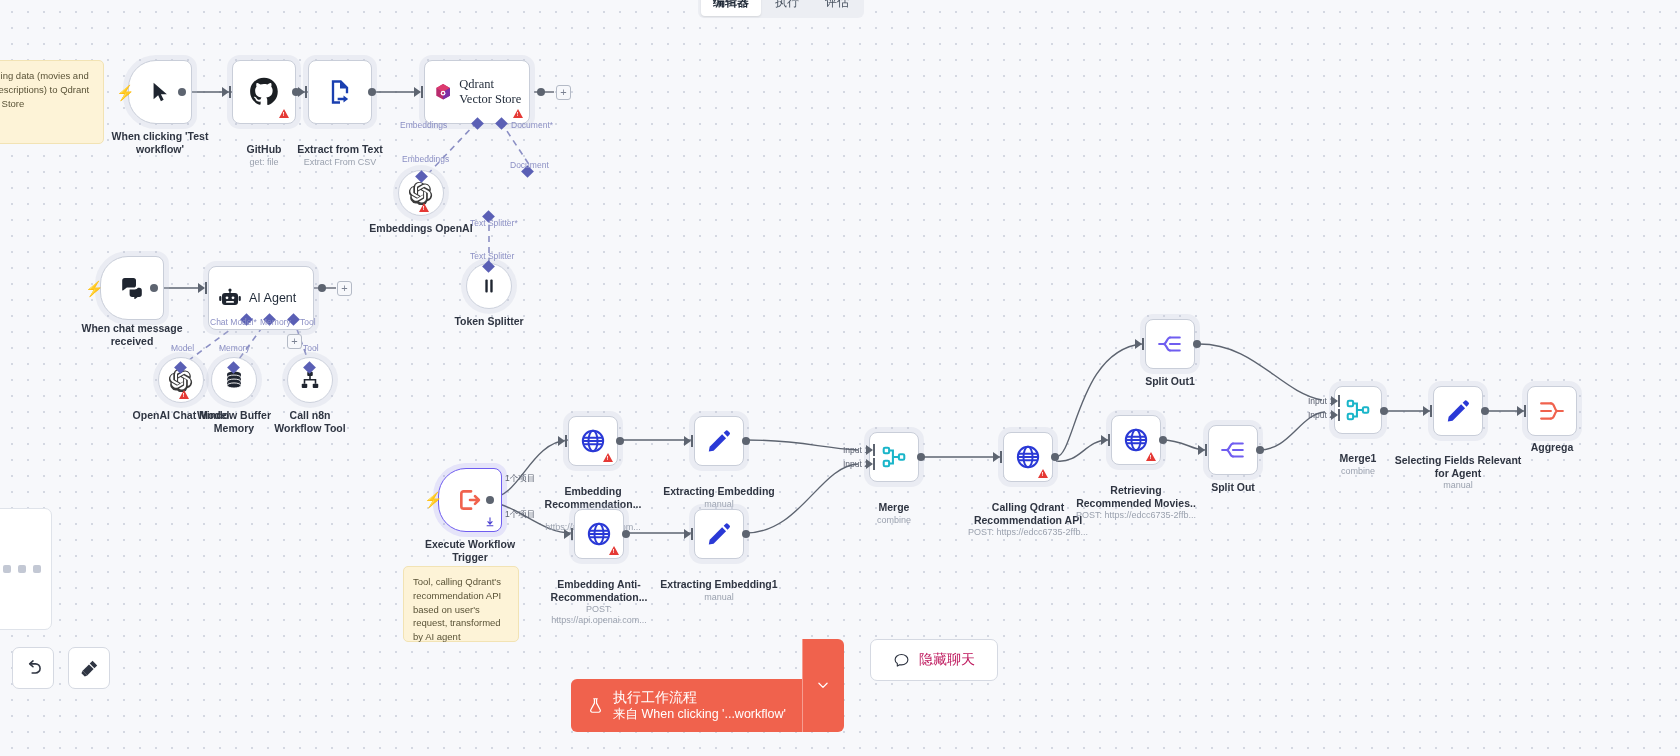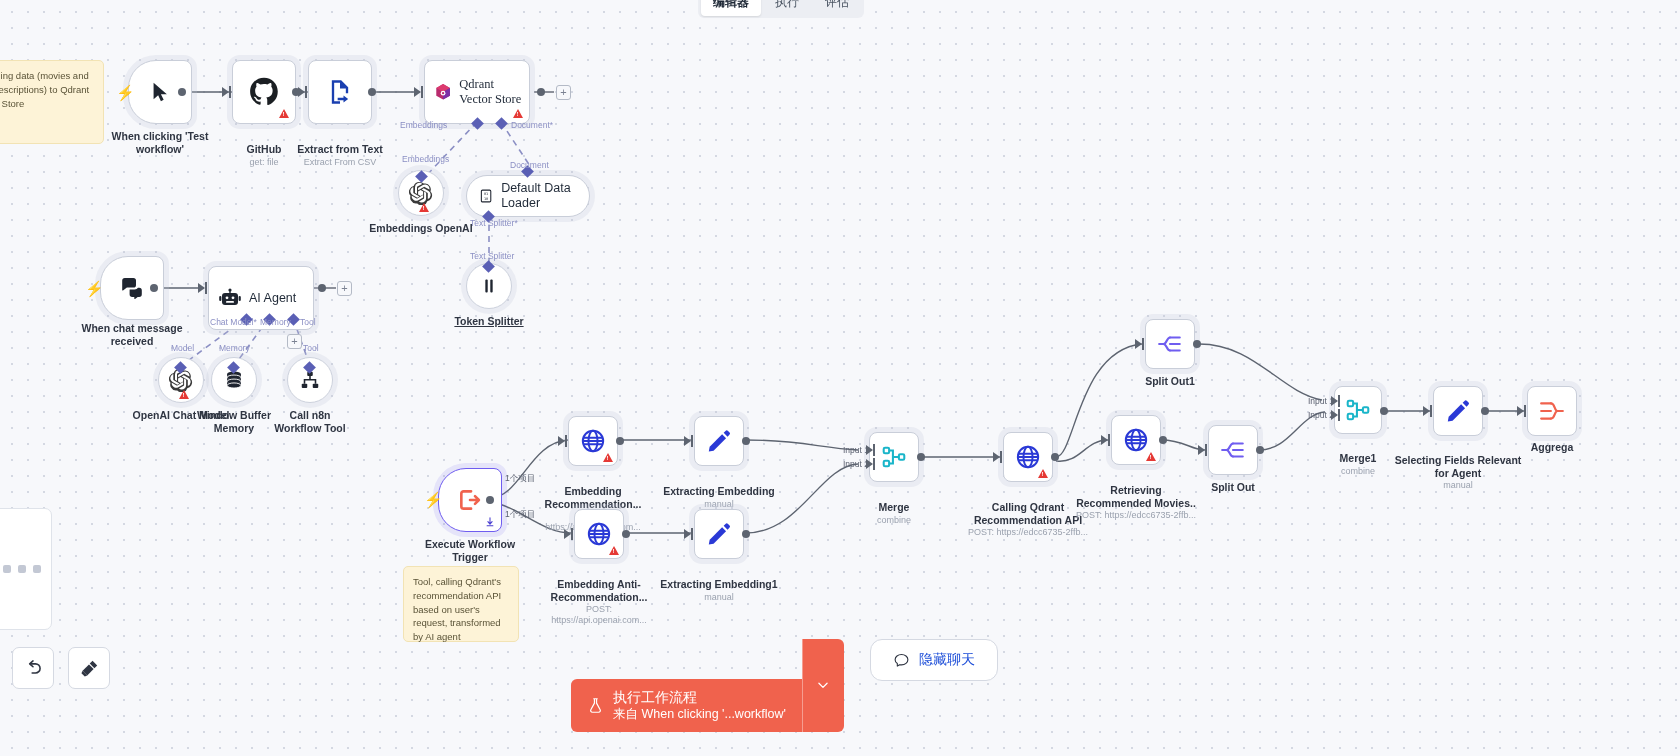--- a/index.html
+++ b/index.html
@@ -113,23 +113,23 @@
   .runbtn .l1 { font-size: 14px; }
   .runbtn .l2 { font-size: 12.5px; }
   .rundrop {
     background: #f0624d; color: #fff; border: none;
     border-left: 1px solid rgba(255,255,255,.38);
     border-radius: 0 6px 6px 0; width: 42px; cursor: pointer;
     display: flex; align-items: center; justify-content: center; font-size: 12px;
   }
   .hidechat {
     position: absolute; left: 870px; top: 639px;
-    background: #fff; border: 1px solid #d5d9e2; border-radius: 12px;
+    background: #fff; border: 1px solid #d5d9e2; border-radius: 7px;
     padding: 11px 22px; display: flex; align-items: center; gap: 9px;
-    font-size: 14px; color: #1d4ed8; cursor: pointer; z-index: 40;
+    font-size: 14px; color: #be185d; cursor: pointer; z-index: 40;
   }
 
   
   .ctlbtn {
     position: absolute; width: 42px; height: 42px; background: #fff;
     border: 1px solid #d5d9e2; border-radius: 7px;
     display: flex; align-items: center; justify-content: center; z-index: 40;
   }
   .panelfrag {
     position: absolute; left: -52px; top: 508px; width: 104px; height: 122px;
@@ -263,43 +263,33 @@
       <svg width="24" height="24" viewBox="0 0 24 24">
         <path fill="#3a3a3a" d="M21.5 10.2a5.8 5.8 0 0 0-.5-4.8 5.9 5.9 0 0 0-6.3-2.8A5.8 5.8 0 0 0 10.3 1a5.9 5.9 0 0 0-5.6 4.1A5.8 5.8 0 0 0 .8 7.9a5.9 5.9 0 0 0 .7 6.9 5.8 5.8 0 0 0 .5 4.8 5.9 5.9 0 0 0 6.3 2.8 5.8 5.8 0 0 0 4.4 1.9 5.9 5.9 0 0 0 5.6-4.1 5.8 5.8 0 0 0 3.9-2.8 5.9 5.9 0 0 0-.7-6.9zM12.7 21.6a4.4 4.4 0 0 1-2.8-1l.1-.1 4.7-2.7a.8.8 0 0 0 .4-.7v-6.6l2 1.2v5.5a4.4 4.4 0 0 1-4.4 4.4zM3.3 17.6a4.4 4.4 0 0 1-.5-3l.1.1 4.7 2.7a.8.8 0 0 0 .8 0l5.7-3.3v2.3l-4.8 2.8a4.4 4.4 0 0 1-6-1.6zM2 7.9a4.4 4.4 0 0 1 2.3-1.9v5.6a.8.8 0 0 0 .4.7l5.7 3.3-2 1.2-4.8-2.8A4.4 4.4 0 0 1 2 7.9zm16.4 3.8L12.7 8.4l2-1.2 4.8 2.8a4.4 4.4 0 0 1-.7 7.9v-5.6a.8.8 0 0 0-.4-.6zm2-3-.1-.1-4.7-2.7a.8.8 0 0 0-.8 0L9.1 9.2V6.9l4.8-2.8a4.4 4.4 0 0 1 6.5 4.6zM8 12.9l-2-1.2V6.2a4.4 4.4 0 0 1 7.2-3.4l-.1.1-4.7 2.7a.8.8 0 0 0-.4.7zm1.1-2.4 2.5-1.5 2.5 1.5v2.9l-2.5 1.5-2.5-1.5z"></path>
       </svg>
       <div class="warn" style="right:14px; bottom:3px;"></div>
     </div>
     <div class="nlabel" style="top:52px;">Embeddings OpenAI</div>
   </div>
 
   <div class="diamond" style="left:523px; top:167px;"></div>
   <div class="wirelbl purple" style="left:510px; top:160px;">Document</div>
-  <div class="node" style="left:466px; top:175px;">
-    <div class="nbox pill">
-      <svg width="18" height="20" viewBox="0 0 24 24">
-        <rect x="4" y="2" width="16" height="20" rx="2" fill="none" stroke="#1f2530" stroke-width="1.8"></rect>
-        <text x="12" y="11" font-size="6" text-anchor="middle" fill="#1f2530" font-family="monospace">01</text>
-        <text x="12" y="18" font-size="6" text-anchor="middle" fill="#1f2530" font-family="monospace">10</text>
-      </svg>
-      <div class="inline-title">Default Data Loader</div>
-    </div>
-  </div>
   <div class="diamond" style="left:484px; top:212px;"></div>
   <div class="wirelbl purple" style="left:470px; top:218px;">Text Splitter*</div>
 
   <div class="diamond" style="left:484px; top:262px;"></div>
   <div class="wirelbl purple" style="left:470px; top:251px;">Text Splitter</div>
   <div class="node" style="left:466px; top:263px;">
     <div class="nbox circle">
       <svg width="22" height="22" viewBox="0 0 24 24">
         <rect x="8" y="5" width="2.6" height="14" rx="1" fill="#1f2530"></rect>
         <rect x="13.4" y="5" width="2.6" height="14" rx="1" fill="#1f2530"></rect>
       </svg>
     </div>
-    <div class="nlabel" style="top:52px;text-decoration:underline;">Token Splitter</div>
+    <div class="nlabel" style="top:52px;">Token Splitter</div>
   </div>
 
   <div class="bolt" style="left:85px; top:280px;">⚡</div>
   <div class="node" style="left:100px; top:256px;">
     <div class="nbox trigger">
       <svg width="26" height="24" viewBox="0 0 24 24">
         <path fill="#1f2530" d="M2.2 4.6A2.6 2.6 0 0 1 4.8 2h8.6a2.6 2.6 0 0 1 2.6 2.6v4.3a2.6 2.6 0 0 1-2.6 2.6H6.9L3 14.4a.5.5 0 0 1-.8-.4z"></path>
         <path fill="#1f2530" d="M9.6 13.6h5.2a3.8 3.8 0 0 0 3.2-1.8h1.2a2.6 2.6 0 0 1 2.6 2.6v3.9a2.6 2.6 0 0 1-2.6 2.6h-1.5l-2.6 2a.5.5 0 0 1-.8-.4v-1.6h-2.1a2.6 2.6 0 0 1-2.6-2.6z"></path>
       </svg>
     </div>

